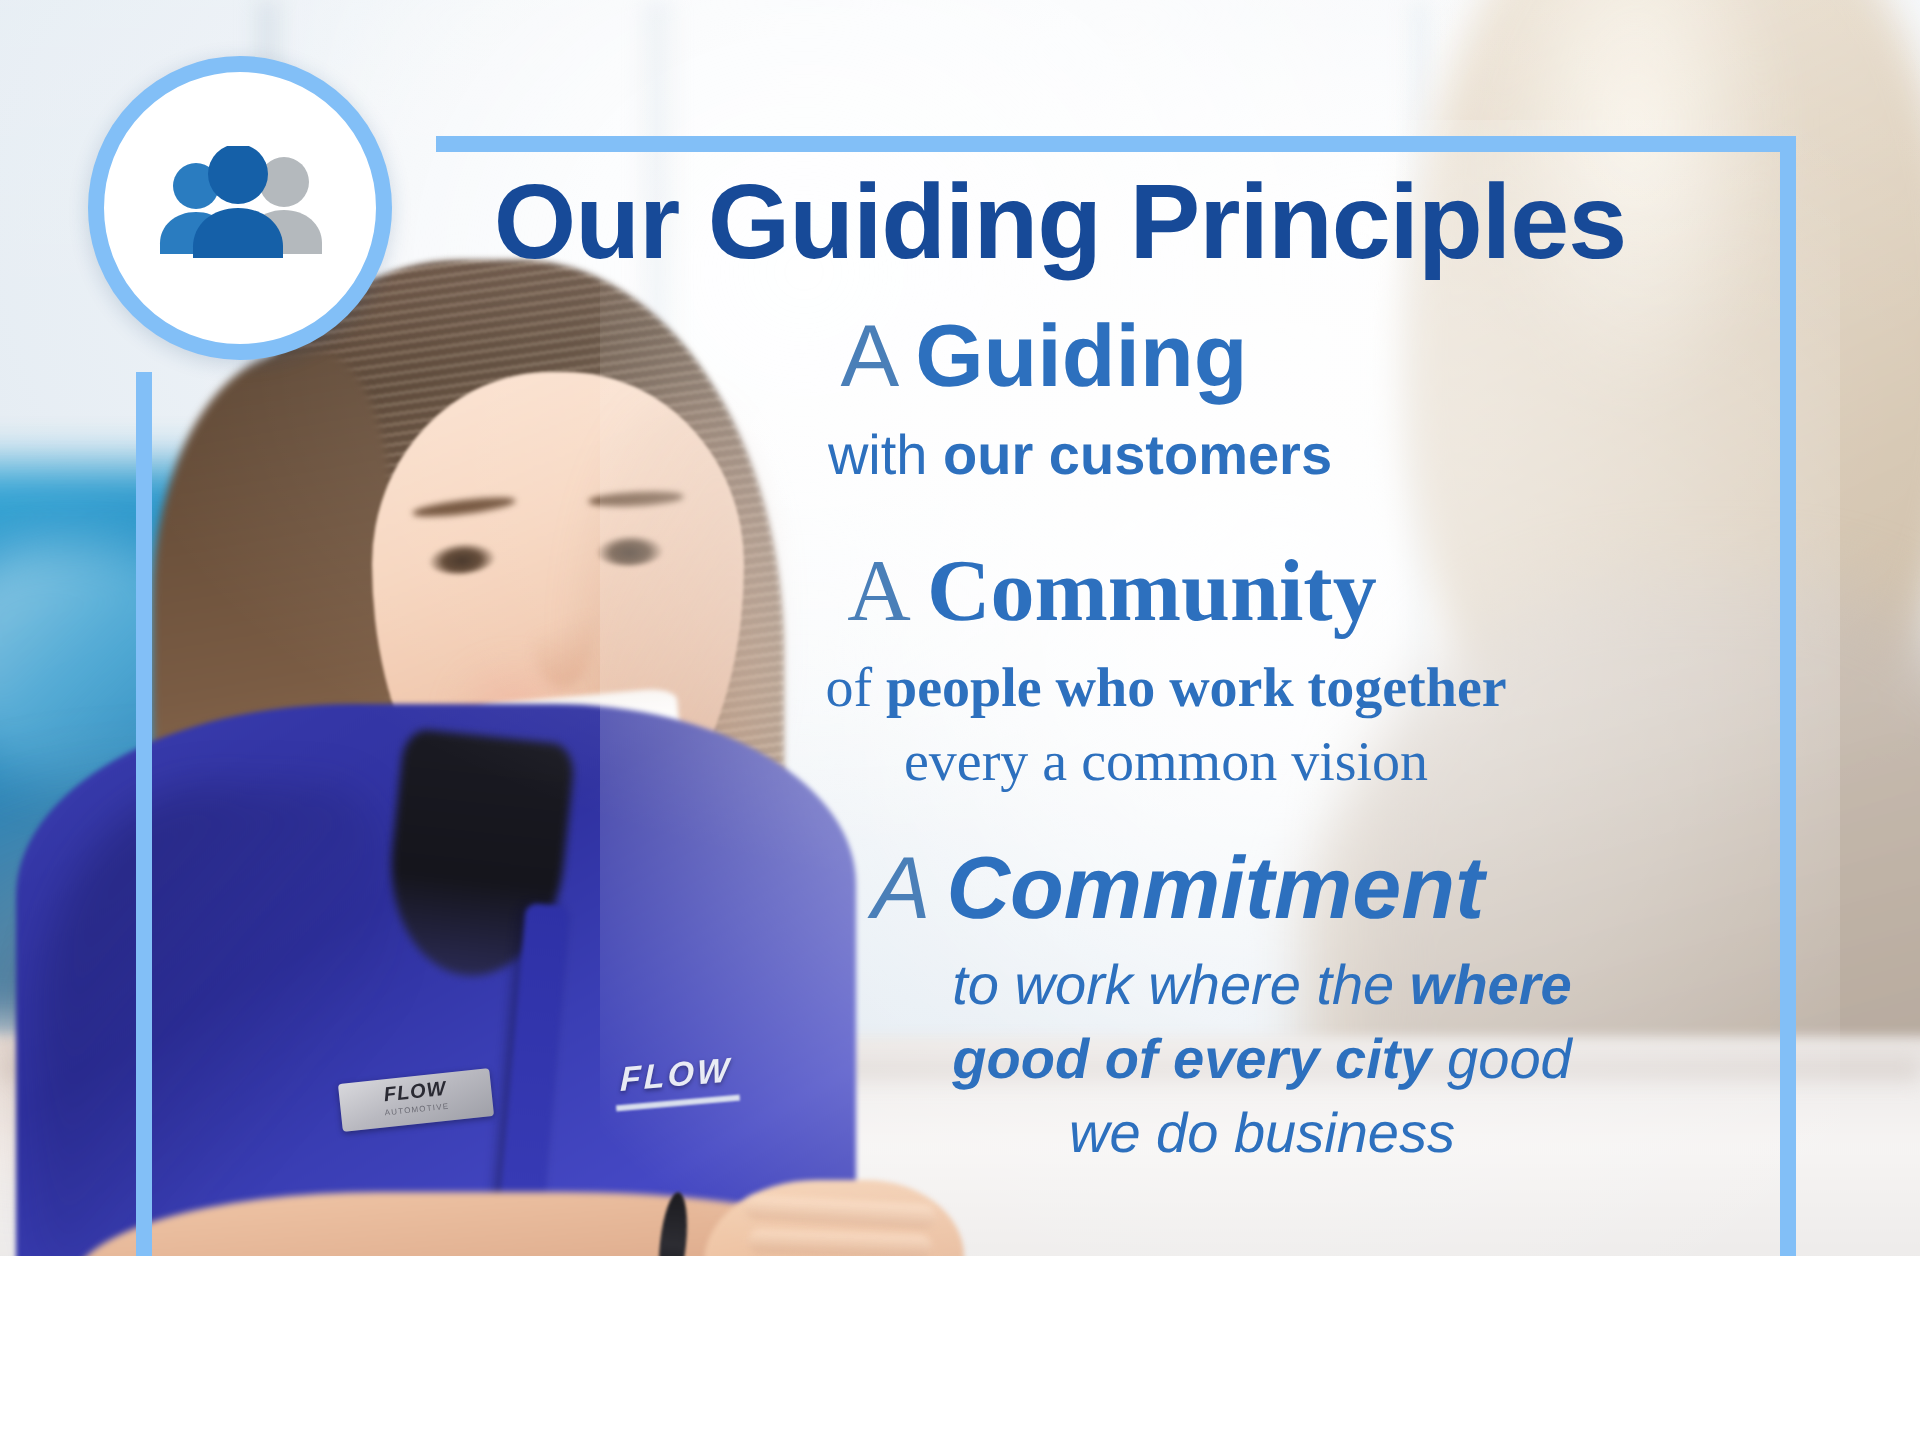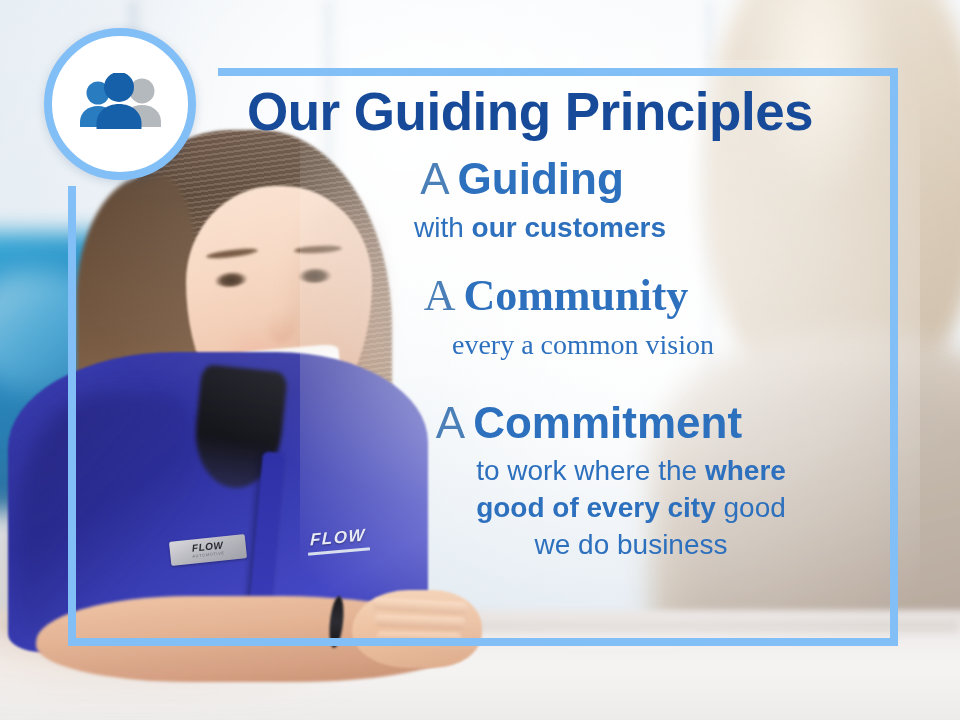--- a/index.html
+++ b/index.html
@@ -8,21 +8,21 @@
     padding: 0;
     background: #ffffff;
   }
   body {
     font-family: "Liberation Sans", sans-serif;
   }
 
   #poster {
     position: relative;
     width: 960px;
-    height: 720px;
+    height: 628px;
     overflow: hidden;
     background: #e9eef3;
   }
 
   
   .photo-layer {
     position: absolute;
     inset: 0;
     overflow: hidden;
   }
@@ -495,21 +495,21 @@
   }
   .principle-sub b { font-weight: 700; }
 
   
   .p-covenant   { margin-left: -16px; margin-top: 16px; }
   .p-covenant .principle-sub { margin-left: 36px; }
 
   .p-community  { margin-left: 52px; margin-top: 26px; font-family: Liberation Serif, serif; }
   .p-community .principle-sub { margin-left: 54px; }
 
-  .p-commitment { margin-left: 118px; margin-top: 36px; }
+  .p-commitment { margin-left: 118px; margin-top: 21px; font-style: italic; }
   .p-commitment .principle-sub { margin-left: 84px; }
 
   :root {
     --frame: #82bff7;
     --navy: #174a98;
     --blue: #2d70be;
     --blue-soft: #4a7fb8;
   }
 </style>
 </head>
@@ -615,20 +615,21 @@
       <div class="principle-sub">
         <div><span>with </span><b>our customers</b></div>
       </div>
     </div>
 
     <div class="principle p-community">
       <div class="principle-title">
         <span class="art">A</span><span class="word">Community</span>
       </div>
       <div class="principle-sub">
+        <div><span>of </span><b>people who work together</b></div>
         <div><span>every a common vision</span></div>
       </div>
     </div>
 
     <div class="principle p-commitment">
       <div class="principle-title">
         <span class="art">A</span><span class="word">Commitment</span>
       </div>
       <div class="principle-sub">
         <div><span>to work where the </span><b>where</b></div>

